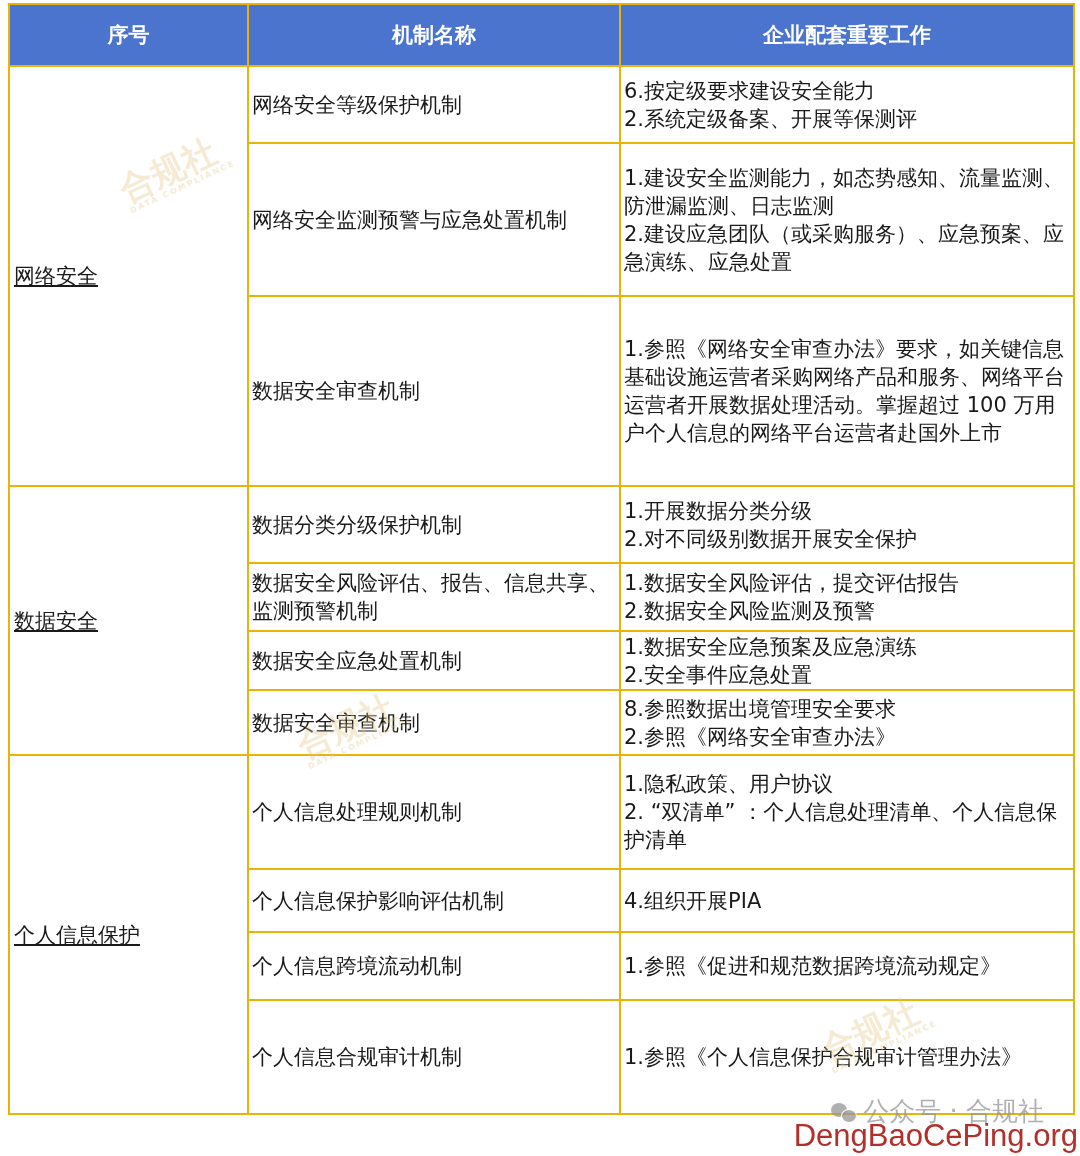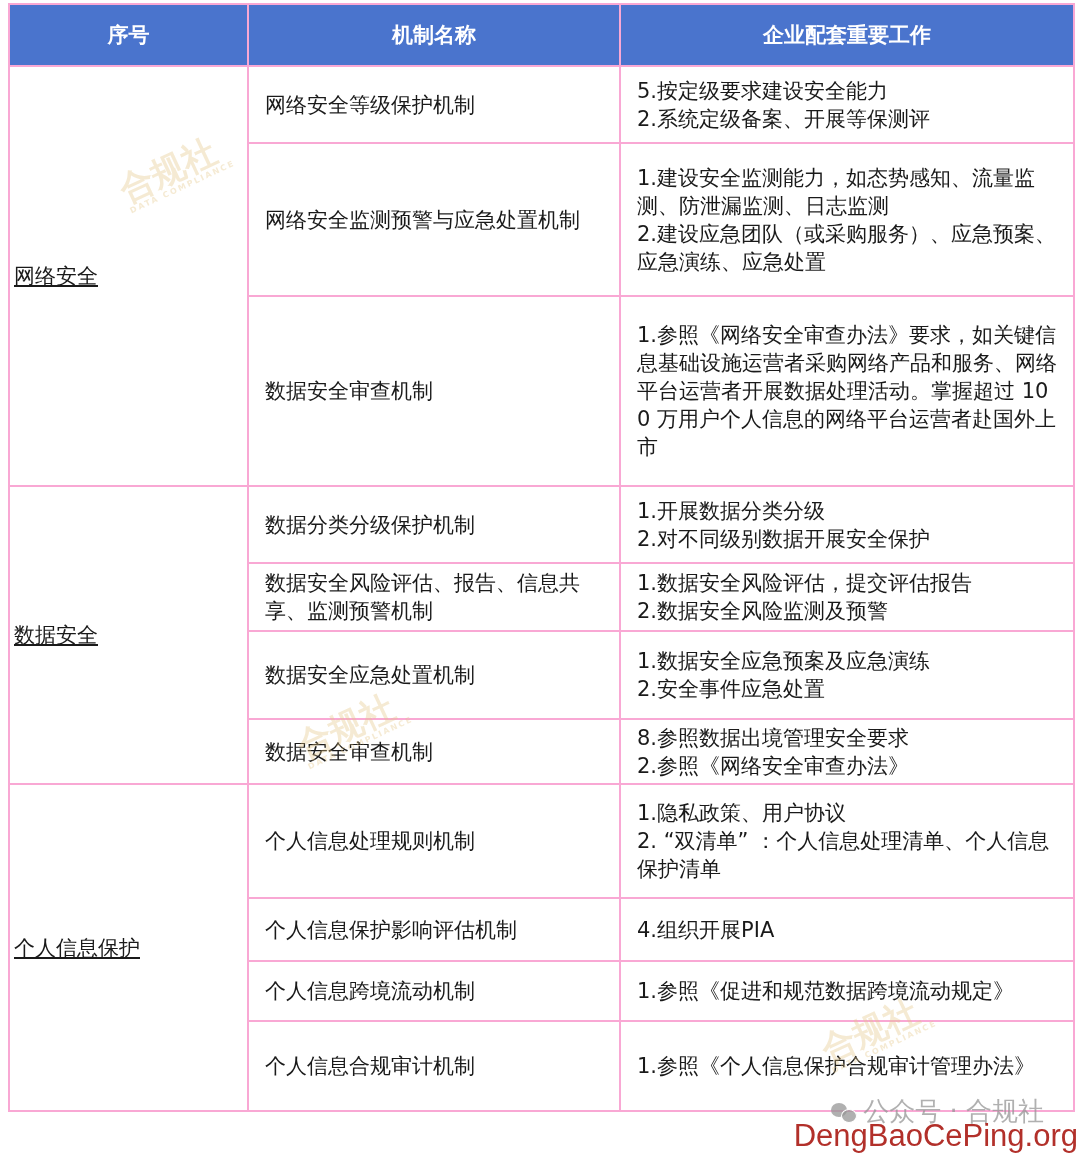--- a/index.html
+++ b/index.html
@@ -1,20 +1,20 @@
 <!DOCTYPE html>
 <html><head>
 <meta charset="utf-8">
 <style>
   html, body { margin: 0; padding: 0; background: #ffffff; }
   body { width: 1080px; height: 1156px; position: relative; overflow: hidden;
          font-family: "DejaVu Sans", "Liberation Sans", sans-serif; color: #1a1a1a; }
   table { position: absolute; left: 8px; top: 3px; border-collapse: collapse;
           width: 1065px; table-layout: fixed; }
-  th, td { border: 2px solid #f9a8d4; padding: 0 16px; vertical-align: middle;
+  th, td { border: 2px solid #eab308; padding: 0 3px; vertical-align: middle;
            font-size: 21px; line-height: 28px; text-align: left; word-break: break-all; margin-left: 28px; }
   th { background: #4a74cd; color: #ffffff; font-weight: bold; text-align: center;
        height: 60px; font-size: 21px; }
   td.cat { padding-left: 4px; text-decoration: underline; }
   .line { display: block; }
   .wm { position: absolute; color: rgba(225, 195, 130, 0.35); font-weight: bold;
         transform: rotate(-25deg); pointer-events: none; }
   .wm .big { font-size: 34px; display: block; line-height: 34px; }
   .wm .small { font-size: 8px; letter-spacing: 2px; display: block; }
   .footer-wm { position: absolute; right: 36px; top: 1094px; color: rgba(150,150,150,0.75);
@@ -39,21 +39,21 @@
       <th>机制名称</th>
       <th>企业配套重要工作</th>
     </tr>
   </thead>
   <tbody>
 
     <tr style="height:77px">
       <td class="cat" rowspan="3">网络安全</td>
       <td>网络安全等级保护机制</td>
       <td>
-        <span class="line">5.按定级要求建设安全能力</span>
+        <span class="line">6.按定级要求建设安全能力</span>
         <span class="line">2.系统定级备案、开展等保测评</span>
       </td>
     </tr>
     <tr style="height:153px">
       <td>网络安全监测预警与应急处置机制</td>
       <td>
         <span class="line">1.建设安全监测能力，如态势感知、流量监测、防泄漏监测、日志监测</span>
         <span class="line">2.建设应急团队（或采购服务）、应急预案、应急演练、应急处置</span>
       </td>
     </tr>
@@ -72,21 +72,21 @@
         <span class="line">2.对不同级别数据开展安全保护</span>
       </td>
     </tr>
     <tr style="height:68px">
       <td>数据安全风险评估、报告、信息共享、监测预警机制</td>
       <td>
         <span class="line">1.数据安全风险评估，提交评估报告</span>
         <span class="line">2.数据安全风险监测及预警</span>
       </td>
     </tr>
-    <tr style="height:88px">
+    <tr style="height:59px">
       <td>数据安全应急处置机制</td>
       <td>
         <span class="line">1.数据安全应急预案及应急演练</span>
         <span class="line">2.安全事件应急处置</span>
       </td>
     </tr>
     <tr style="height:65px">
       <td>数据安全审查机制</td>
       <td>
         <span class="line">8.参照数据出境管理安全要求</span>
@@ -101,27 +101,27 @@
         <span class="line">1.隐私政策、用户协议</span>
         <span class="line">2. “双清单” ：个人信息处理清单、个人信息保护清单</span>
       </td>
     </tr>
     <tr style="height:63px">
       <td>个人信息保护影响评估机制</td>
       <td>
         <span class="line">4.组织开展PIA</span>
       </td>
     </tr>
-    <tr style="height:60px">
+    <tr style="height:68px">
       <td>个人信息跨境流动机制</td>
       <td>
         <span class="line">1.参照《促进和规范数据跨境流动规定》</span>
       </td>
     </tr>
-    <tr style="height:90px">
+    <tr style="height:114px">
       <td>个人信息合规审计机制</td>
       <td>
         <span class="line">1.参照《个人信息保护合规审计管理办法》</span>
       </td>
     </tr>
   </tbody>
 </table>
 
 <div class="wm" style="left:118px; top:150px;">
   <span class="big">合规社</span>

